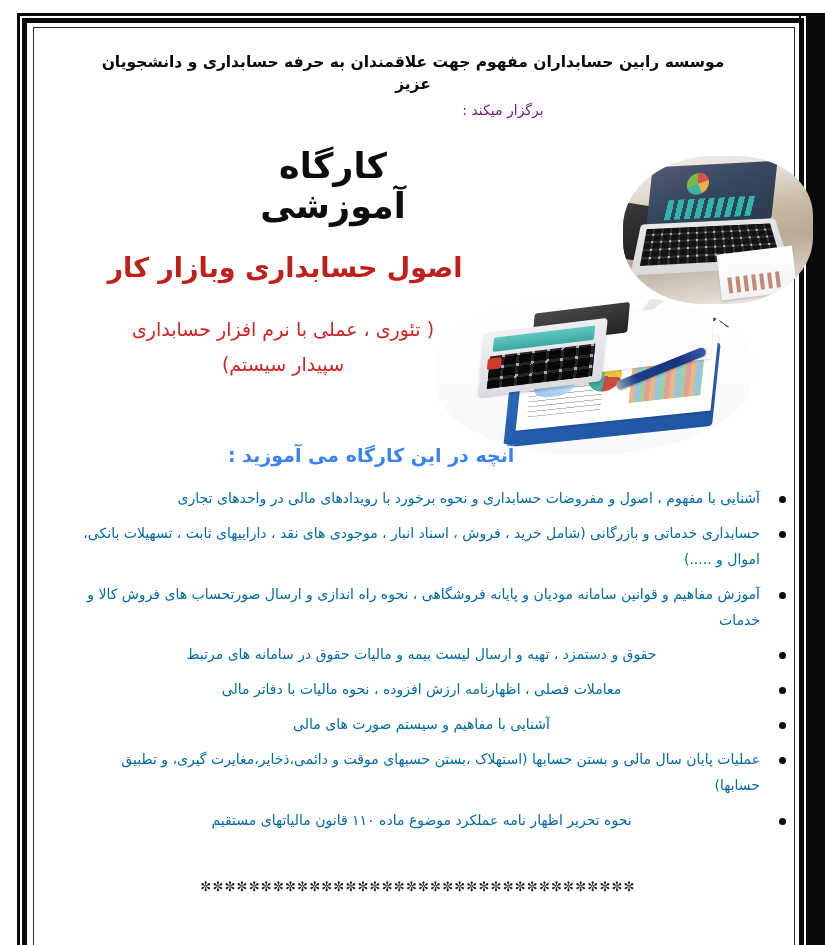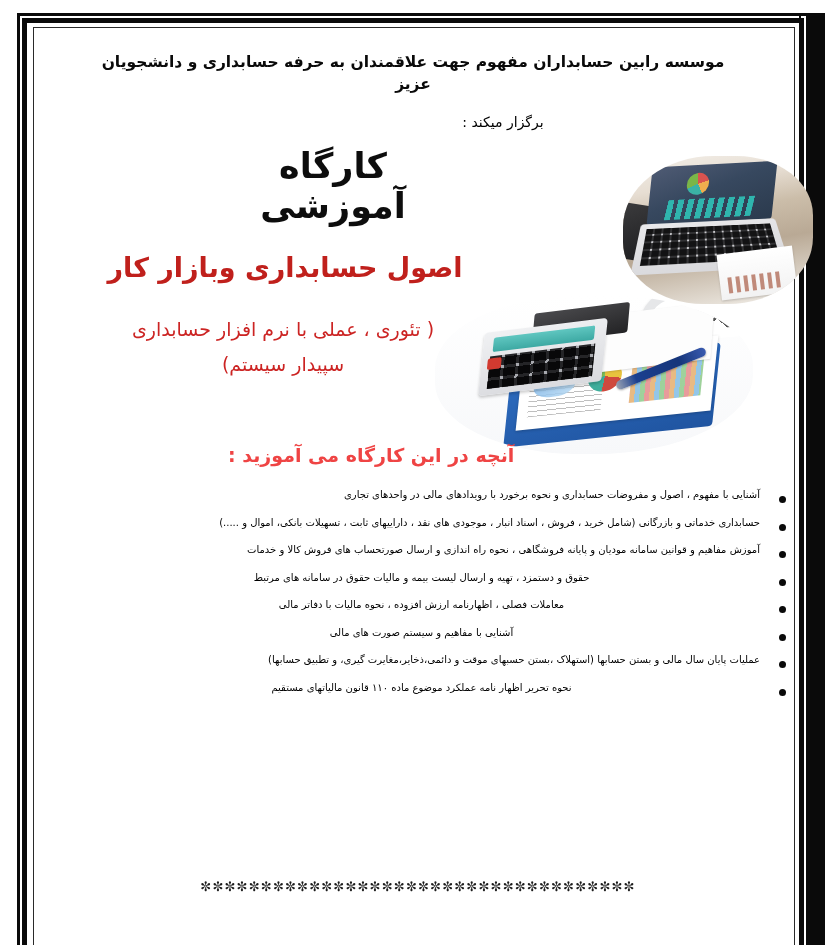--- a/index.html
+++ b/index.html
@@ -95,26 +95,26 @@
     text-align: center;
     font-weight: bold;
     font-size: 15.5px;
     color: #0a0a0a;
     letter-spacing: 0px;
     line-height: 1.4;
   }
 
   .holds-line {
     position: absolute;
-    top: 80px;
+    top: 68px;
     right: 90px;
     width: 390px;
     text-align: center;
     font-size: 14px;
-    color: #000000;
+    color: #701a75;
   }
 
   .workshop-title {
     position: absolute;
     top: 112px;
     right: 330px;
     width: 250px;
     text-align: center;
     font-weight: bold;
     font-size: 35px;
@@ -146,39 +146,39 @@
   }
 
   .learn-heading {
     position: absolute;
     top: 410px;
     right: 270px;
     width: 290px;
     text-align: left;
     font-weight: bold;
     font-size: 19px;
-    color: #ef4444;
+    color: #3b82f6;
   }
 
   .bullets {
     position: absolute;
     top: 452px;
     right: 0px;
     width: 705px;
     list-style: none;
     margin: 0;
     padding: 0;
   }
   .bullet-item {
     position: relative;
     padding-right: 28px;
     margin-bottom: 9px;
-    font-size: 10px;
+    font-size: 14px;
     line-height: 1.85;
-    color: #000000;
+    color: #0369a1;
     text-align: center;
   }
   .bullet-item.wrap {
     text-align: right;
   }
   .bullet-dot {
     position: absolute;
     right: 2px;
     top: 10px;
     width: 7px;

